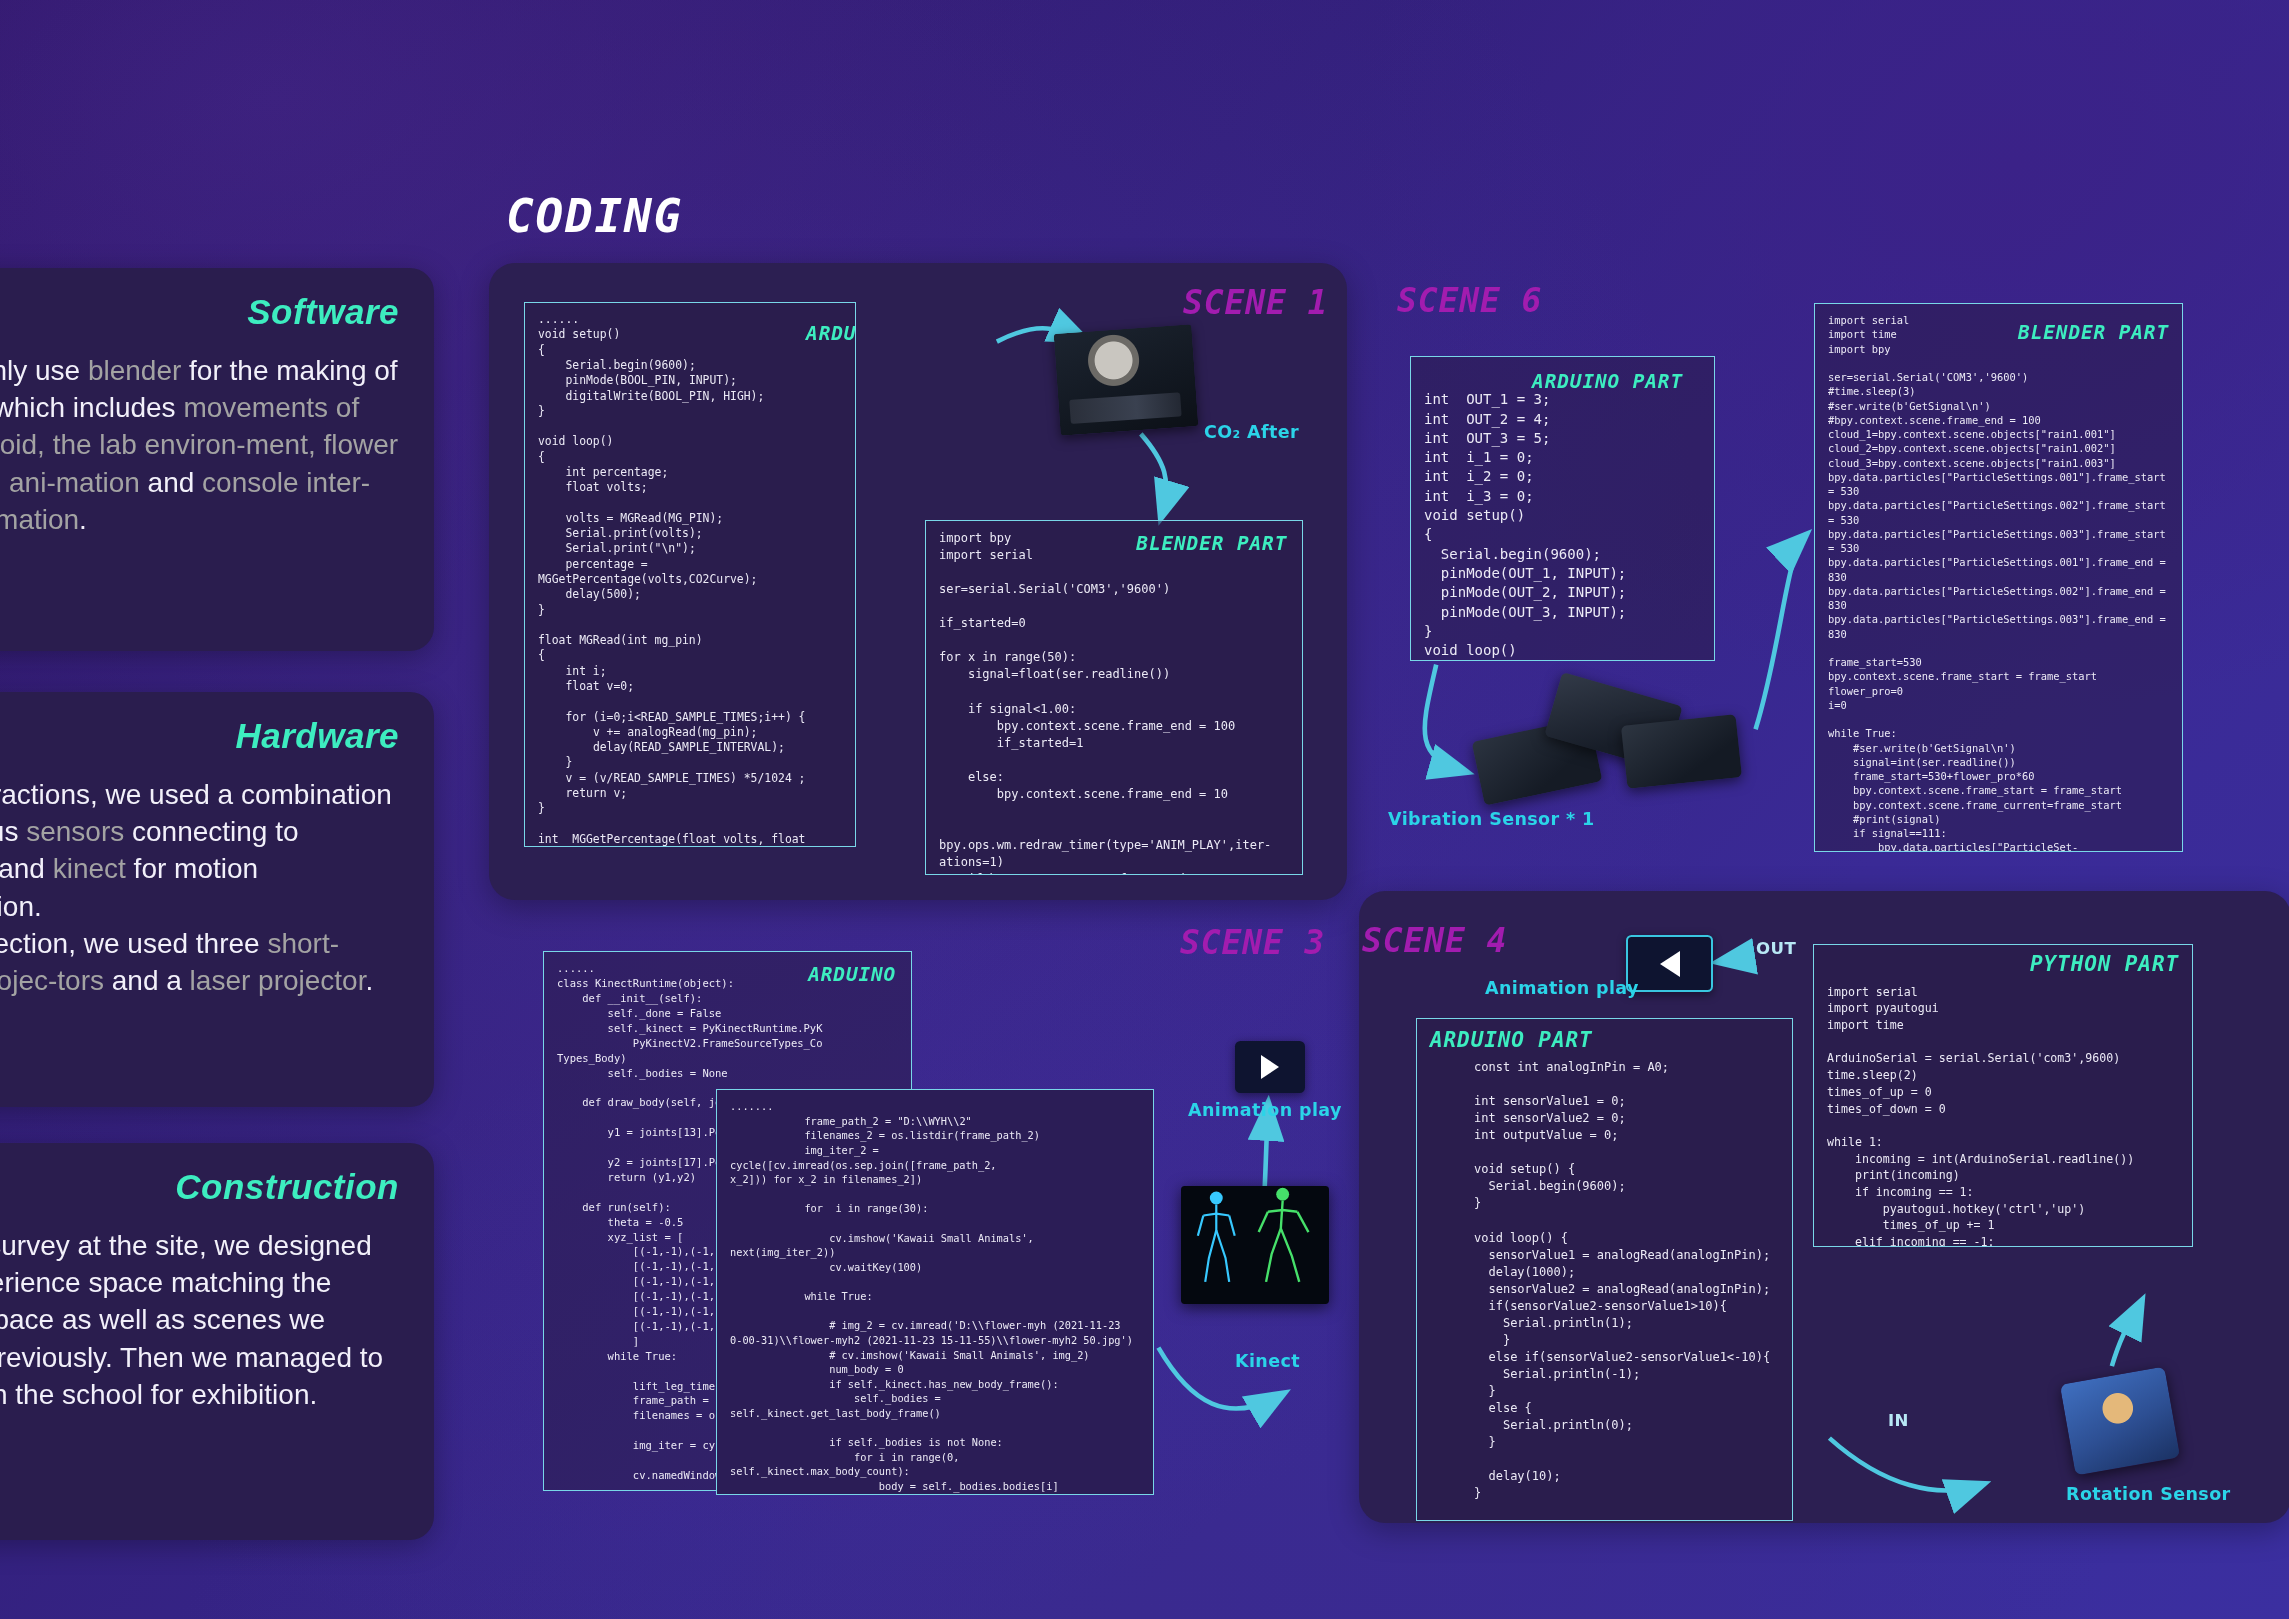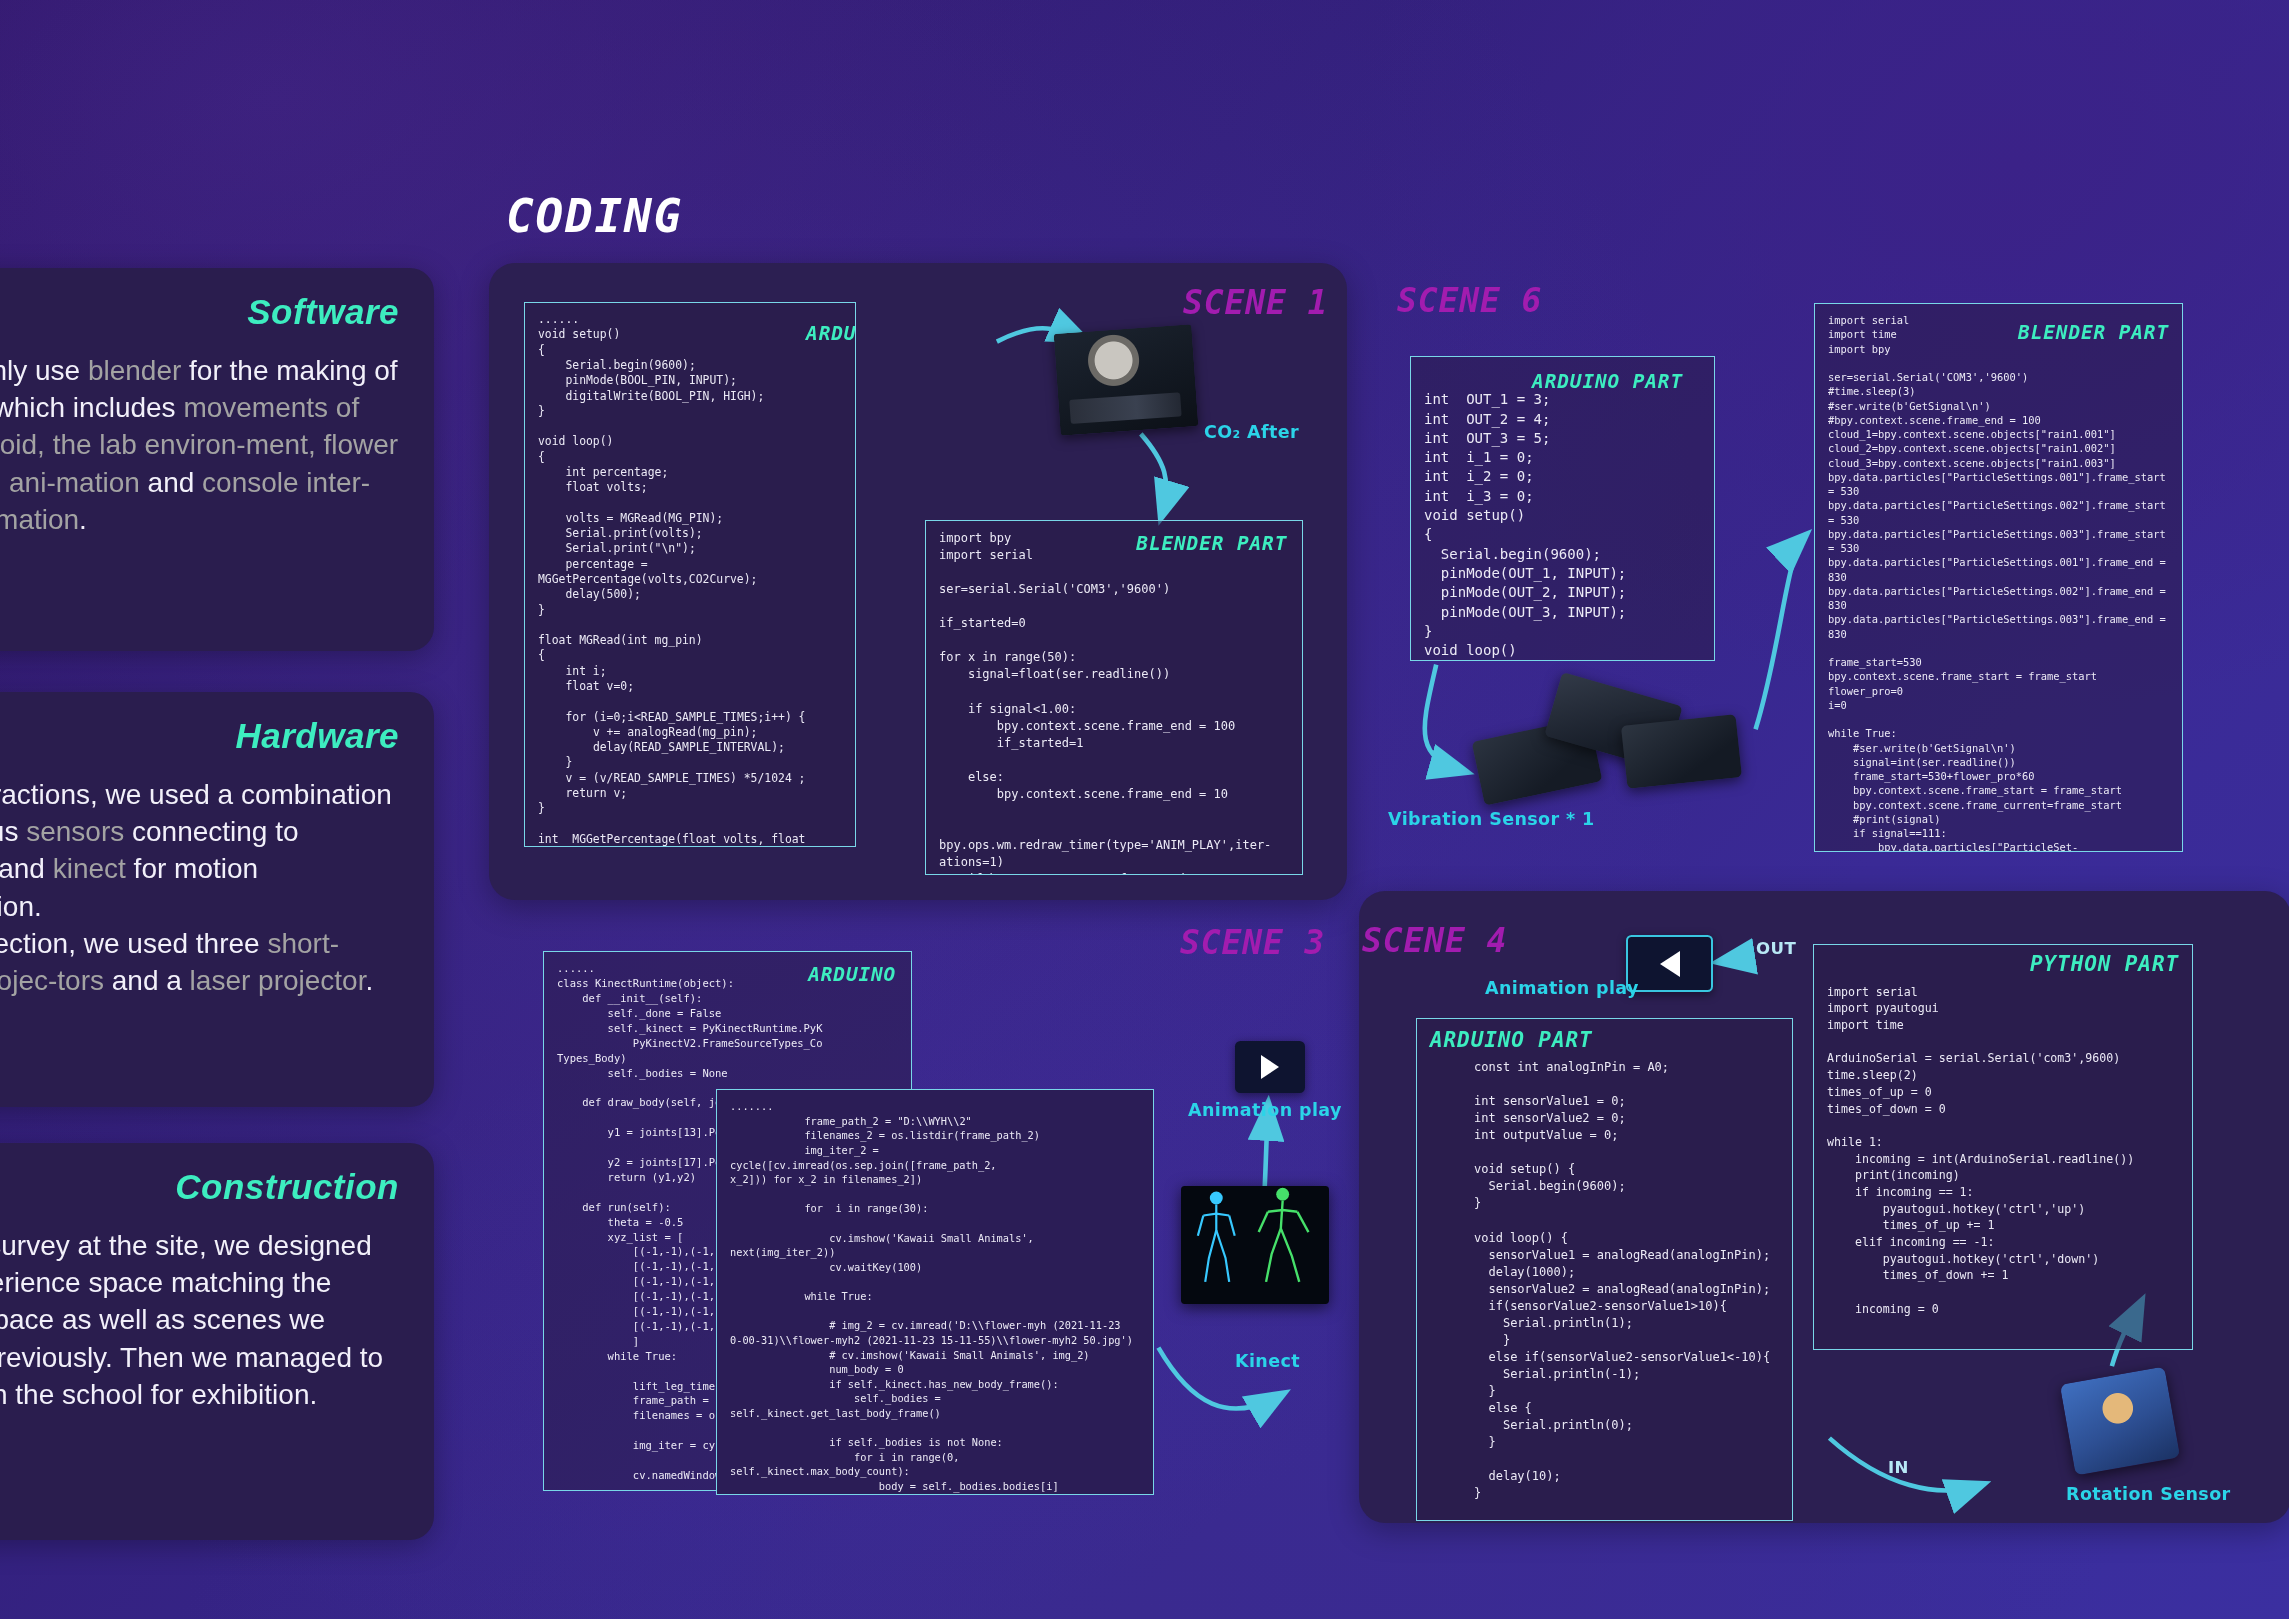--- a/index.html
+++ b/index.html
@@ -125,41 +125,41 @@
   #code-s3-python pre { font-size: 10.5px; line-height: 1.42; }
   #code-s3-python .code-title { font-size: 19.4px; right: 14.8px; top: 11px; }
 
   #code-s3-python2 { left: 716px;  top: 1089px; width: 438px;  height: 406px; background: #2b1d56; }
   #code-s3-python2 pre { font-size: 10.3px; line-height: 1.42; }
 
   #code-s4-arduino { left: 1416px; top: 1018px; width: 377px;  height: 503px; }
   #code-s4-arduino pre { font-size: 12px; line-height: 1.42; padding-top: 31px; margin-left: 44px; }
   #code-s4-arduino .code-title { font-size: 21px; left: 13px; top: 9.2px; right: auto; }
 
-  #code-s4-python  { left: 1813px; top: 944px; width: 380px;  height: 406px; }
+  #code-s4-python  { left: 1813px; top: 944px; width: 380px;  height: 303px; }
   #code-s4-python pre { font-size: 11.6px; line-height: 1.44; padding-top: 29.5px; }
   #code-s4-python .code-title { font-size: 21px; right: 13px; top: 7.4px; }
 
   
   .caption {
     position: absolute;
     font-family: "DejaVu Sans", sans-serif;
     font-weight: 700; font-size: 17.5px;
     color: #2bd4e8;
     letter-spacing: 0.4px;
     white-space: nowrap;
   }
   #cap-co2   { left: 1204px; top: 422px; }
   #cap-vib   { left: 1388px; top: 809px; }
   #cap-anim3 { left: 1188px; top: 1100px; }
   #cap-kinect{ left: 1235px; top: 1351px; }
   #cap-anim4 { left: 1485px; top: 978px; }
   #cap-rot   { left: 2066px; top: 1484px; }
   #cap-out   { left: 1756px; top: 939px; color: #b8e8f5; font-size: 16.6px; }
-  #cap-in    { left: 1888px; top: 1458px; color: #b8e8f5; font-size: 16.6px; }
+  #cap-in    { left: 1888px; top: 1411px; color: #b8e8f5; font-size: 16.6px; }
 
   
   .photo { position: absolute; border-radius: 3.7px; }
 
   #photo-co2 {
     left: 1057px; top: 329px; width: 138px; height: 102px;
     background:
       radial-gradient(circle at 42% 30%, #c9c6c0 0 18.5px, rgba(0,0,0,0) 19.4px),
       radial-gradient(circle at 42% 30%, #6c6a66 0 25px, rgba(0,0,0,0) 26px),
       linear-gradient(160deg, #1c2430 0%, #121821 60%, #0c1017 100%);

